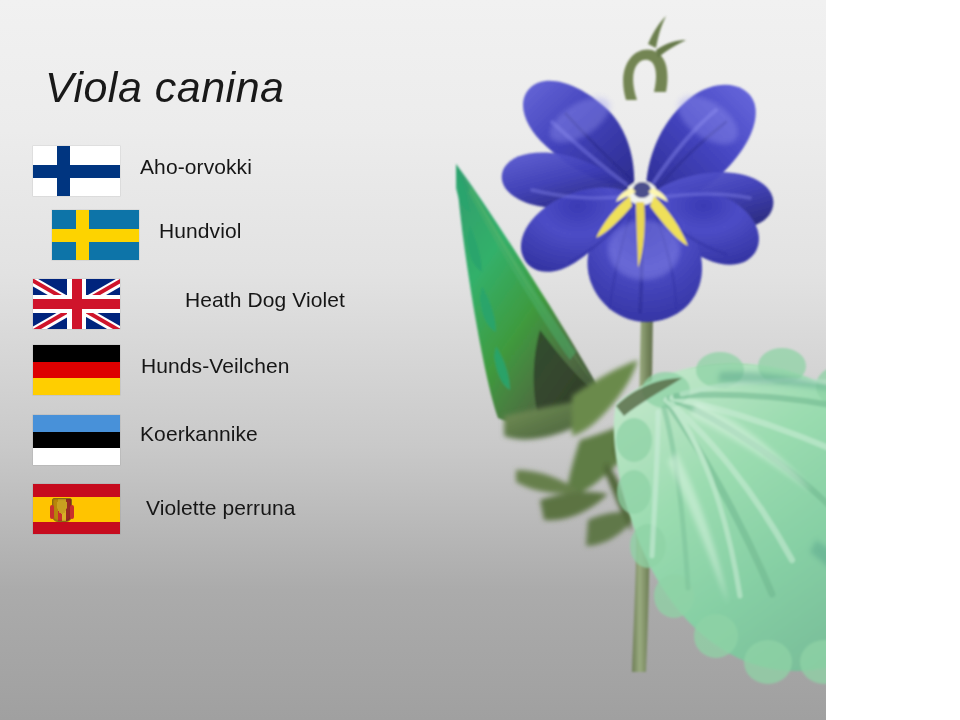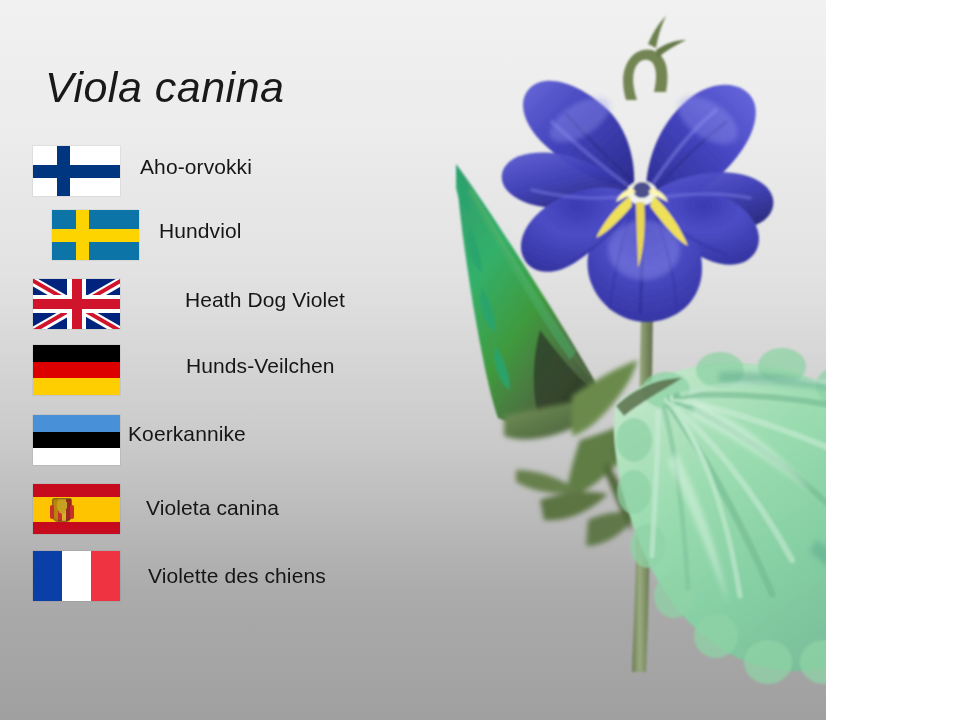--- a/index.html
+++ b/index.html
@@ -219,45 +219,39 @@
             <i class="cr-v"></i>
         </div>
       </div>
       <div class="vernacular" style="left:141px; top:12px;margin-left:44px;">Heath Dog Violet</div>
     </div>
 
     <div class="row" style="top:342px;">
       <div class="flag-wrap">
         <div class="flag fl-de"></div>
       </div>
-      <div class="vernacular" style="left:141px; top:12px;margin-left:45px;">Hunds-Veilchen</div>
+      <div class="vernacular" style="left:141px; top:12px;">Hunds-Veilchen</div>
     </div>
 
     <div class="row" style="top:412px;">
       <div class="flag-wrap">
         <div class="flag fl-ee"></div>
       </div>
-      <div class="vernacular" style="left:128px; top:10px;">Koerkannike</div>
+      <div class="vernacular" style="left:140px; top:10px;">Koerkannike</div>
     </div>
 
     <div class="row" style="top:481px;">
       <div class="flag-wrap">
         <div class="flag fl-es">
             <span class="arms"></span>
           </div>
       </div>
-      <div class="vernacular" style="left:146px; top:15px;">Violeta canina</div>
-    </div>
-
-    <div class="row" style="top:548px;">
-      <div class="flag-wrap">
-        <div class="flag fl-fr"></div>
-      </div>
-      <div class="vernacular" style="left:148px; top:16px;">Violette des chiens</div>
-    </div>
+      <div class="vernacular" style="left:146px; top:15px;">Violette perruna</div>
+    </div>
+
 
 
   </div>
 
   <svg id="plant" viewBox="0 0 540 720">
     <defs>
       <linearGradient id="stemG" x1="0" y1="0" x2="1" y2="0">
         <stop offset="0%" stop-color="#6d7d55"></stop>
         <stop offset="35%" stop-color="#9aab80"></stop>
         <stop offset="70%" stop-color="#75855c"></stop>

